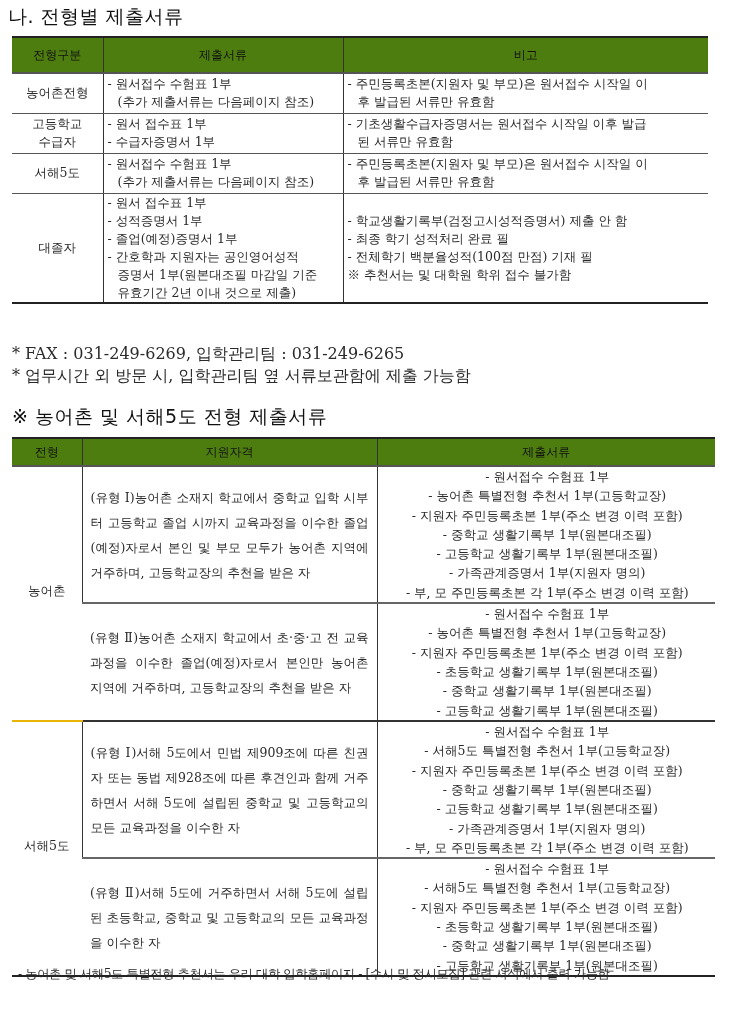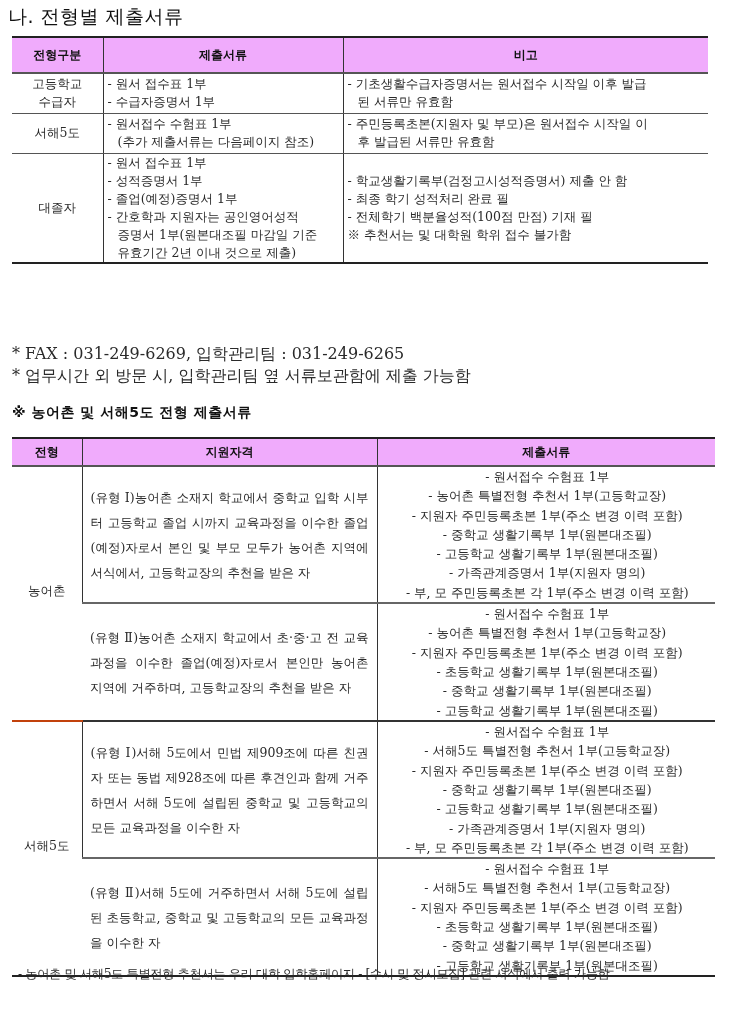--- a/index.html
+++ b/index.html
@@ -9,27 +9,27 @@
     color: #2a2a2a;
   }
   .title1 {
     position: absolute; left: 8px; top: 4px;
     font-family: "DejaVu Sans", "Liberation Sans", sans-serif;
     font-weight: normal; font-size: 19px; color: #111; letter-spacing: 0.5px;
   }
   .title2 {
     position: absolute; left: 12px; top: 404px;
     font-family: "DejaVu Sans", "Liberation Sans", sans-serif;
-    font-weight: bold; font-size: 14px; color: #111; letter-spacing: 0.5px;
+    font-weight: normal; font-size: 19px; color: #111; letter-spacing: 0.5px;
   }
   table { border-collapse: collapse; position: absolute; table-layout: fixed; }
   td, th { padding: 0 4px; vertical-align: middle; font-size: 12.5px; line-height: 18px; }
   th {
-    background: #f0abfc; font-family: "DejaVu Sans", "Liberation Sans", sans-serif;
-    font-weight: bold; font-size: 12px; color: #111; height: 34px;
+    background: #4d7c0f; font-family: "DejaVu Sans", "Liberation Sans", sans-serif;
+    font-weight: normal; font-size: 12px; color: #111; height: 34px;
   }
   .t1 { left: 12px; top: 36px; width: 696px; border-top: 2px solid #222; border-bottom: 2px solid #222; }
   .t1 th { border-bottom: 2px solid #555; }
   .t1 td, .t1 th { border-left: 1px solid #333; }
   .t1 td:first-child, .t1 th:first-child { border-left: none; }
   .t1 tr.r td { border-bottom: 1px solid #555; }
   .t1 tr.last td { border-bottom: none; }
   .center { text-align: center; }
   .line { display: block; white-space: nowrap; }
 
@@ -54,20 +54,31 @@
   <colgroup>
       <col style="width:91px">
       <col style="width:240px">
       <col style="width:365px">
     </colgroup>
   <tbody>
       <tr>
     <th>전형구분</th>
     <th>제출서류</th>
     <th>비고</th>
+  </tr>
+  <tr class="r" style="height:40px">
+    <td class="center">농어촌전형</td>
+    <td>
+          <span class="line">- 원서접수 수험표 1부</span>
+          <span class="line" style="padding-left:10px">  (추가 제출서류는 다음페이지 참조)</span>
+        </td>
+    <td>
+          <span class="line">- 주민등록초본(지원자 및 부모)은 원서접수 시작일 이</span>
+          <span class="line" style="padding-left:10px">  후 발급된 서류만 유효함</span>
+        </td>
   </tr>
   <tr class="r" style="height:40px">
     <td class="center">
           <span class="line">고등학교</span>
           <span class="line">수급자</span>
         </td>
     <td>
           <span class="line">- 원서 접수표 1부</span>
           <span class="line">- 수급자증명서 1부</span>
         </td>
@@ -120,22 +131,22 @@
       <col style="width:295px">
       <col style="width:338px">
     </colgroup>
   <tbody>
       <tr>
     <th>전형</th>
     <th>지원자격</th>
     <th>제출서류</th>
   </tr>
   <tr class="sep" style="height:134px">
-    <td class="grp" rowspan="2" style="border-bottom:2px solid #c2410c; vertical-align:middle;margin-top:48px;">농어촌</td>
-    <td class="c2 qual">(유형 Ⅰ)농어촌 소재지 학교에서 중학교 입학 시부터 고등학교 졸업 시까지 교육과정을 이수한 졸업(예정)자로서 본인 및 부모 모두가 농어촌 지역에 서식에서, 고등학교장의 추천을 받은 자</td>
+    <td class="grp" rowspan="2" style="border-bottom:2px solid #eab308; vertical-align:middle;margin-top:48px;">농어촌</td>
+    <td class="c2 qual">(유형 Ⅰ)농어촌 소재지 학교에서 중학교 입학 시부터 고등학교 졸업 시까지 교육과정을 이수한 졸업(예정)자로서 본인 및 부모 모두가 농어촌 지역에 거주하며, 고등학교장의 추천을 받은 자</td>
     <td class="c3 docs">
       <span class="line">- 원서접수 수험표 1부</span>
       <span class="line">- 농어촌 특별전형 추천서 1부(고등학교장)</span>
       <span class="line">- 지원자 주민등록초본 1부(주소 변경 이력 포함)</span>
       <span class="line">- 중학교 생활기록부 1부(원본대조필)</span>
       <span class="line">- 고등학교 생활기록부 1부(원본대조필)</span>
       <span class="line">- 가족관계증명서 1부(지원자 명의)</span>
       <span class="line">- 부, 모 주민등록초본 각 1부(주소 변경 이력 포함)</span>
     </td>
   </tr>

